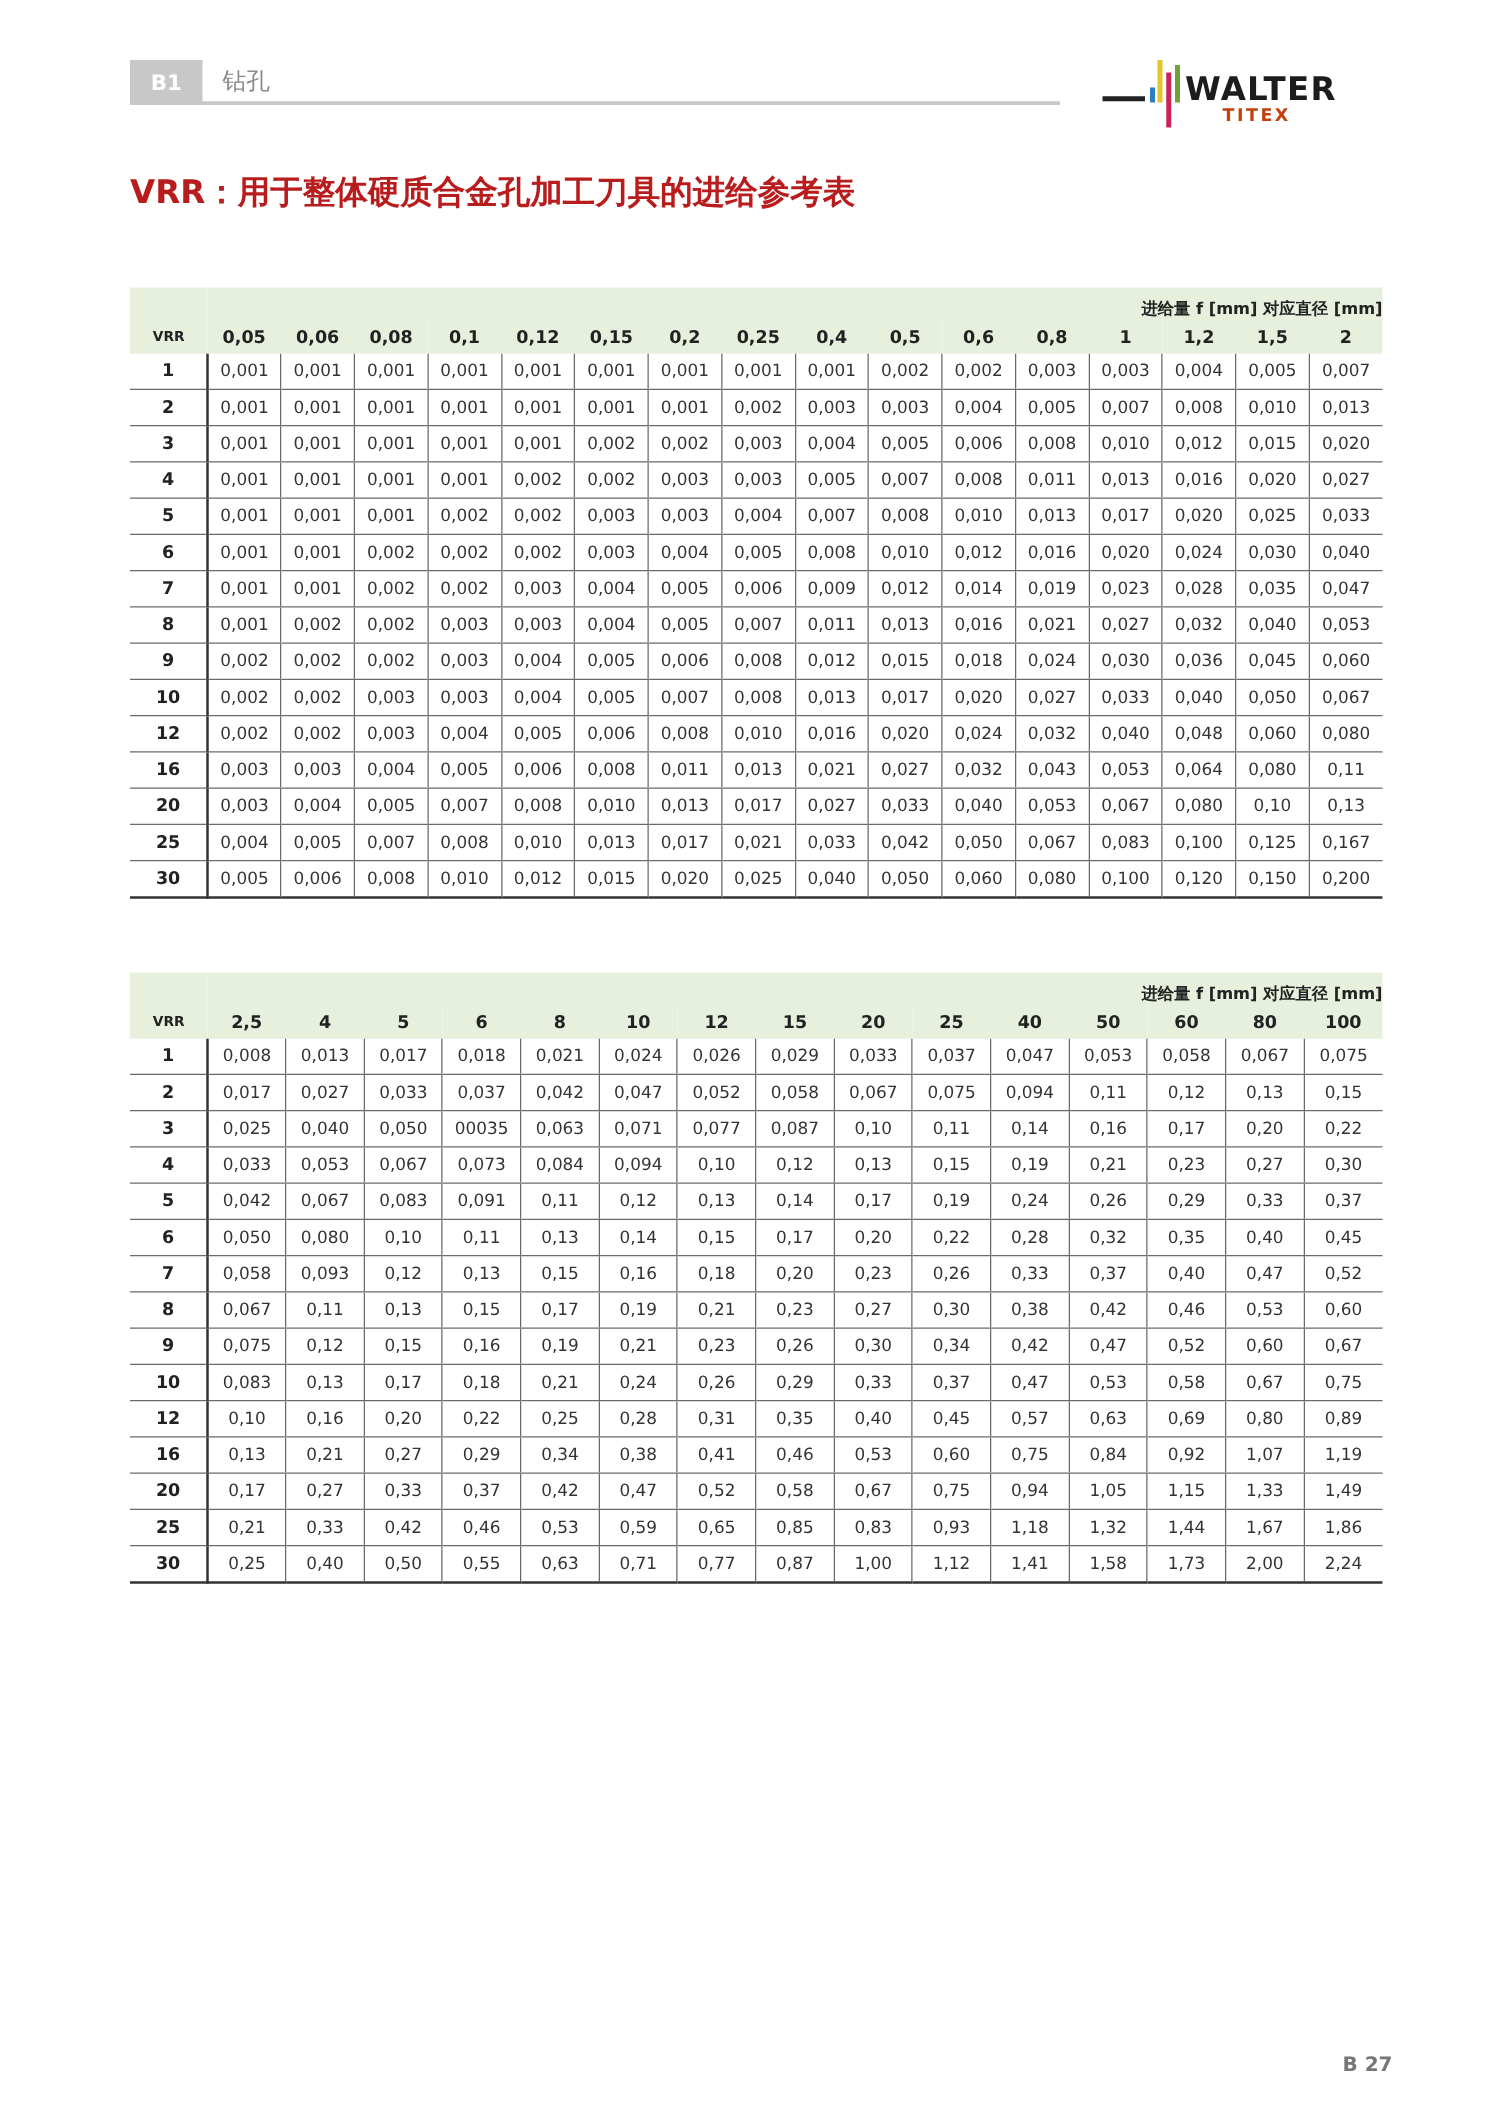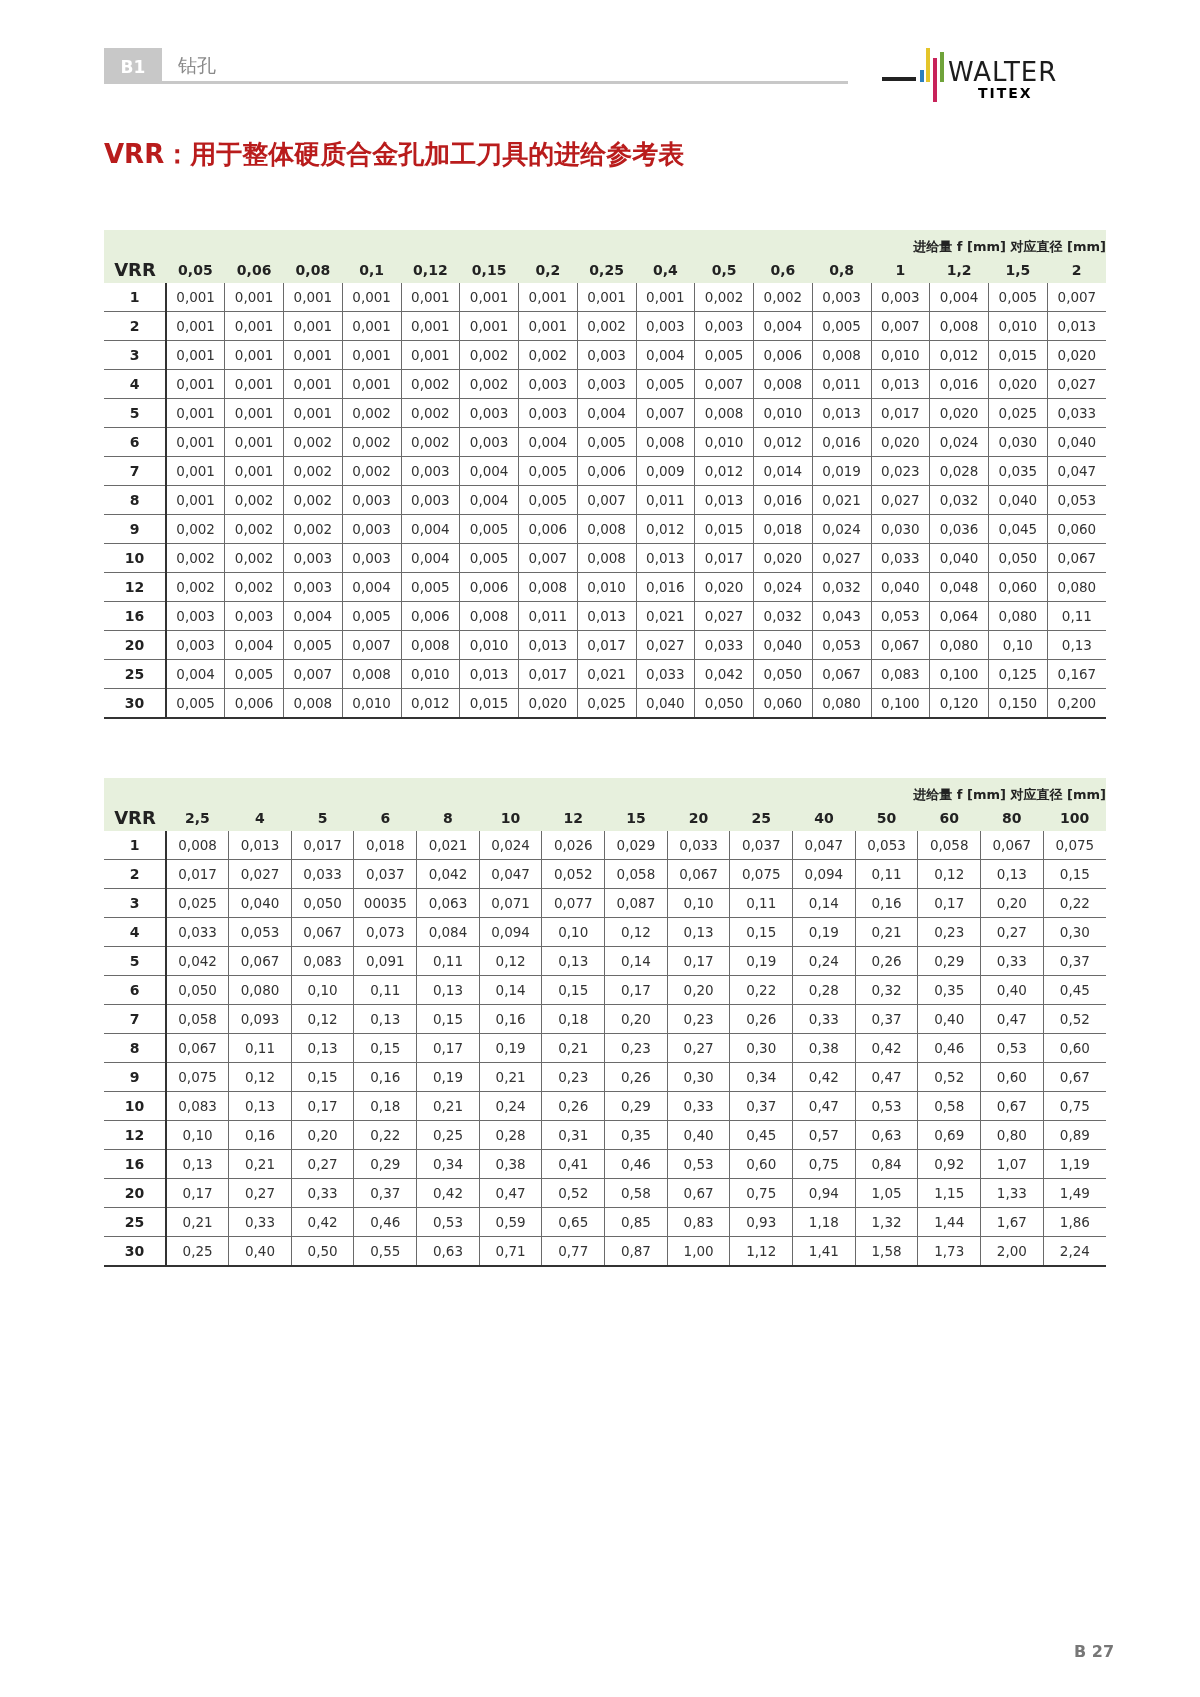--- a/index.html
+++ b/index.html
@@ -12,35 +12,35 @@
   .hdr-rule { position:absolute; left:104px; top:81px; width:744px; height:3px; background:#c8c8c8; }
 
   .logo { position:absolute; left:880px; top:44px; width:230px; height:62px; }
   .logo .dash { position:absolute; left:2px; top:33px; width:34px; height:4px; background:#222; }
   .logo .bar { position:absolute; width:4px; }
   .logo .b-blue { left:40px; top:26px; height:12px; background:#2a7fc0; }
   .logo .b-yellow { left:46px; top:4px; height:34px; background:#e4c52a; }
   .logo .b-red { left:53px; top:14px; height:44px; background:#c8235a; }
   .logo .b-green { left:60px; top:8px; height:30px; background:#6fa33a; }
   .logo .walter { position:absolute; left:68px; top:14px; font-family:"DejaVu Sans", sans-serif;
-                  font-weight:normal; font-size:26px; letter-spacing:1px; color:#1c1c1c; line-height:28px; }
-  .logo .titex { position:absolute; left:98px; top:41px; font-weight:bold; font-size:14px; color:#000000;
+                  font-weight:bold; font-size:26px; letter-spacing:1px; color:#1c1c1c; line-height:28px; }
+  .logo .titex { position:absolute; left:98px; top:41px; font-weight:bold; font-size:14px; color:#c2410c;
                  letter-spacing:2px; line-height:16px;text-align:right; }
 
   .page-title { position:absolute; left:104px; top:136px; font-size:26px; font-weight:bold; color:#b91c1c; line-height:36px; }
 
   .table-wrap { position:absolute; left:104px; width:1002px; }
   .table-1 { top:230px; }
   .table-2 { top:778px; }
 
   table { border-collapse:collapse; width:1002px; table-layout:fixed; }
   thead th { background:#e7f0dd; font-weight:bold; color:#222; }
   .caption-row th { height:26px; font-size:13px; text-align:right; padding:0; vertical-align:bottom; }
   .col-row th { height:27px; font-size:14px; text-align:center; padding:0; }
-  .col-row th:first-child { font-size:18px; }
+  .col-row th:first-child { font-size:11px; }
   tbody td { height:28px; font-size:13.5px; text-align:center; padding:0;
              border-bottom:1px solid #6a6a6a; border-left:1px solid #6a6a6a; color:#333; }
   tbody td.vrr { font-weight:bold; border-left:none; border-right:2px solid #333; color:#222; font-size:14px; }
   tbody td.vrr + td { border-left:none; }
   tbody tr:last-child td { border-bottom:2px solid #333; }
   col.c-vrr { width:62px; }
 
   .page-num { position:absolute; left:1074px; top:1642px; font-size:16px; color:#777; font-weight:bold; }
 </style>
 </head>

